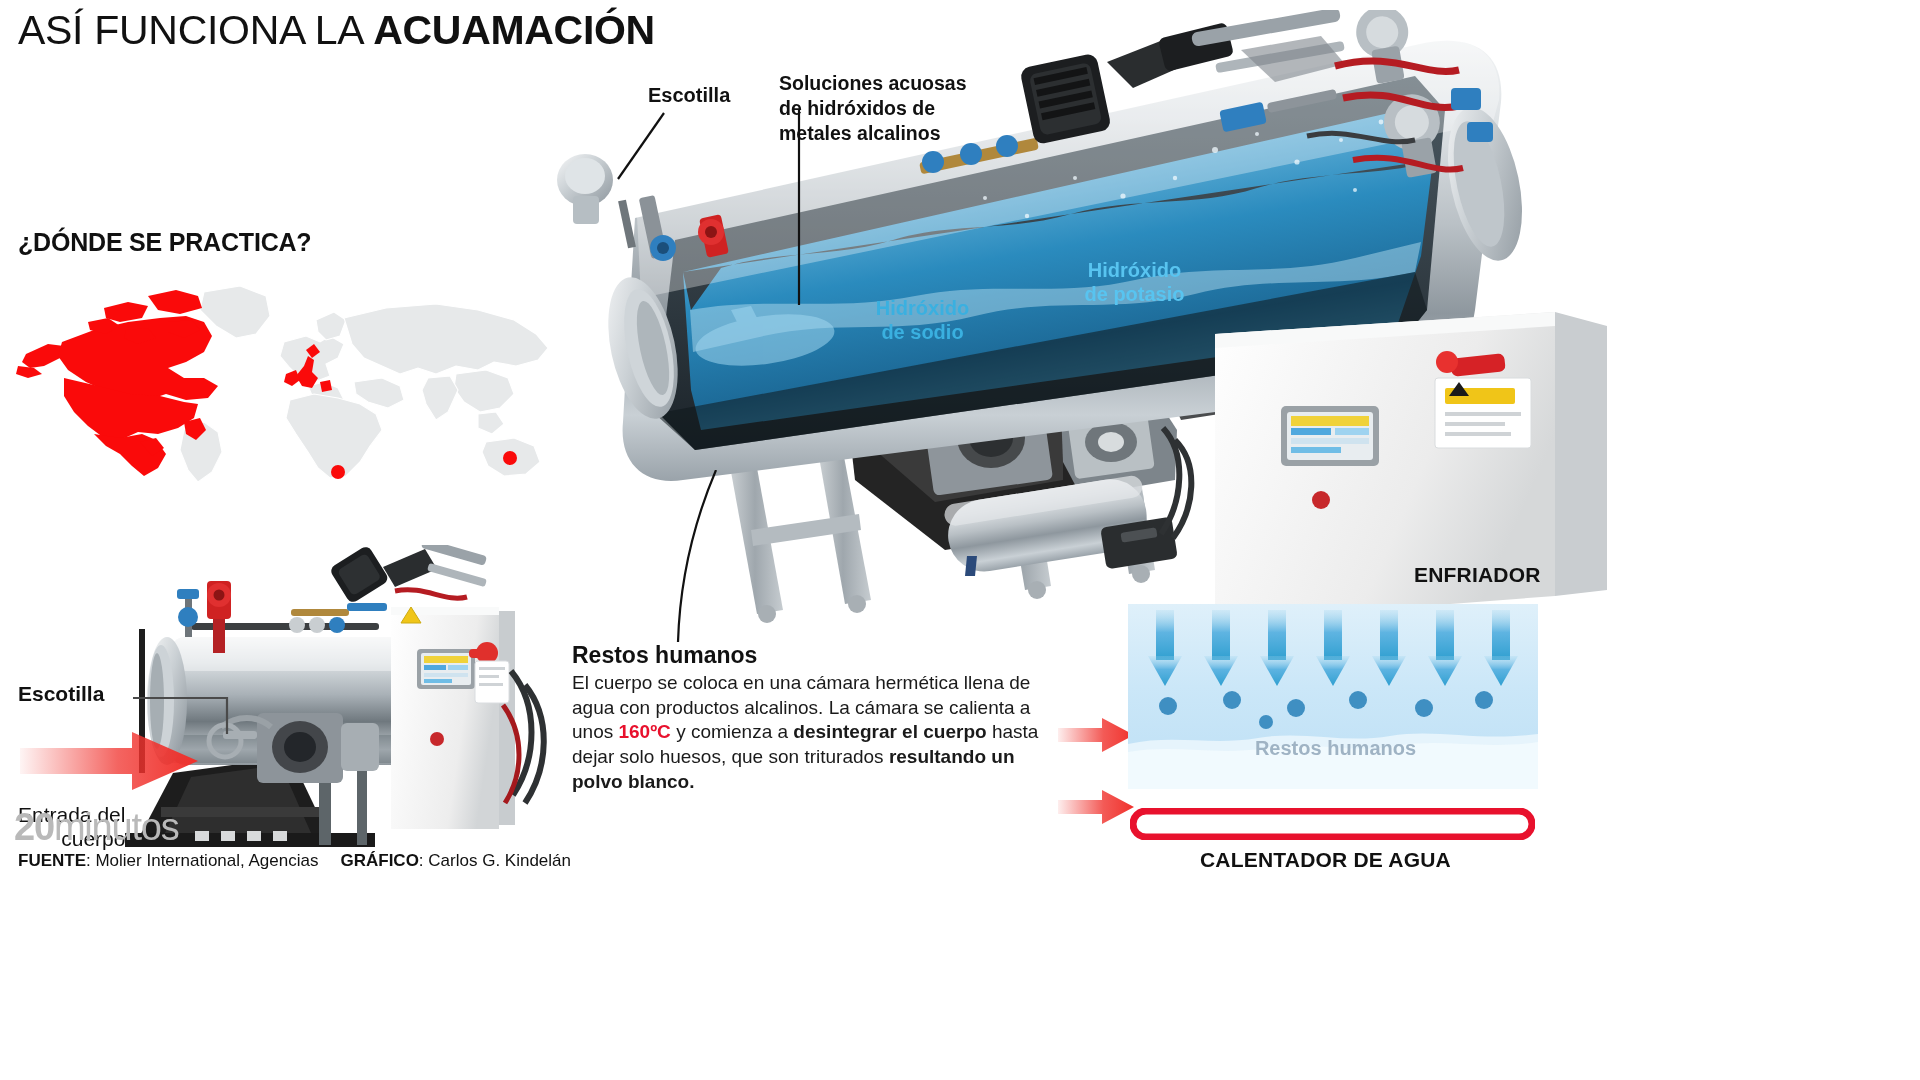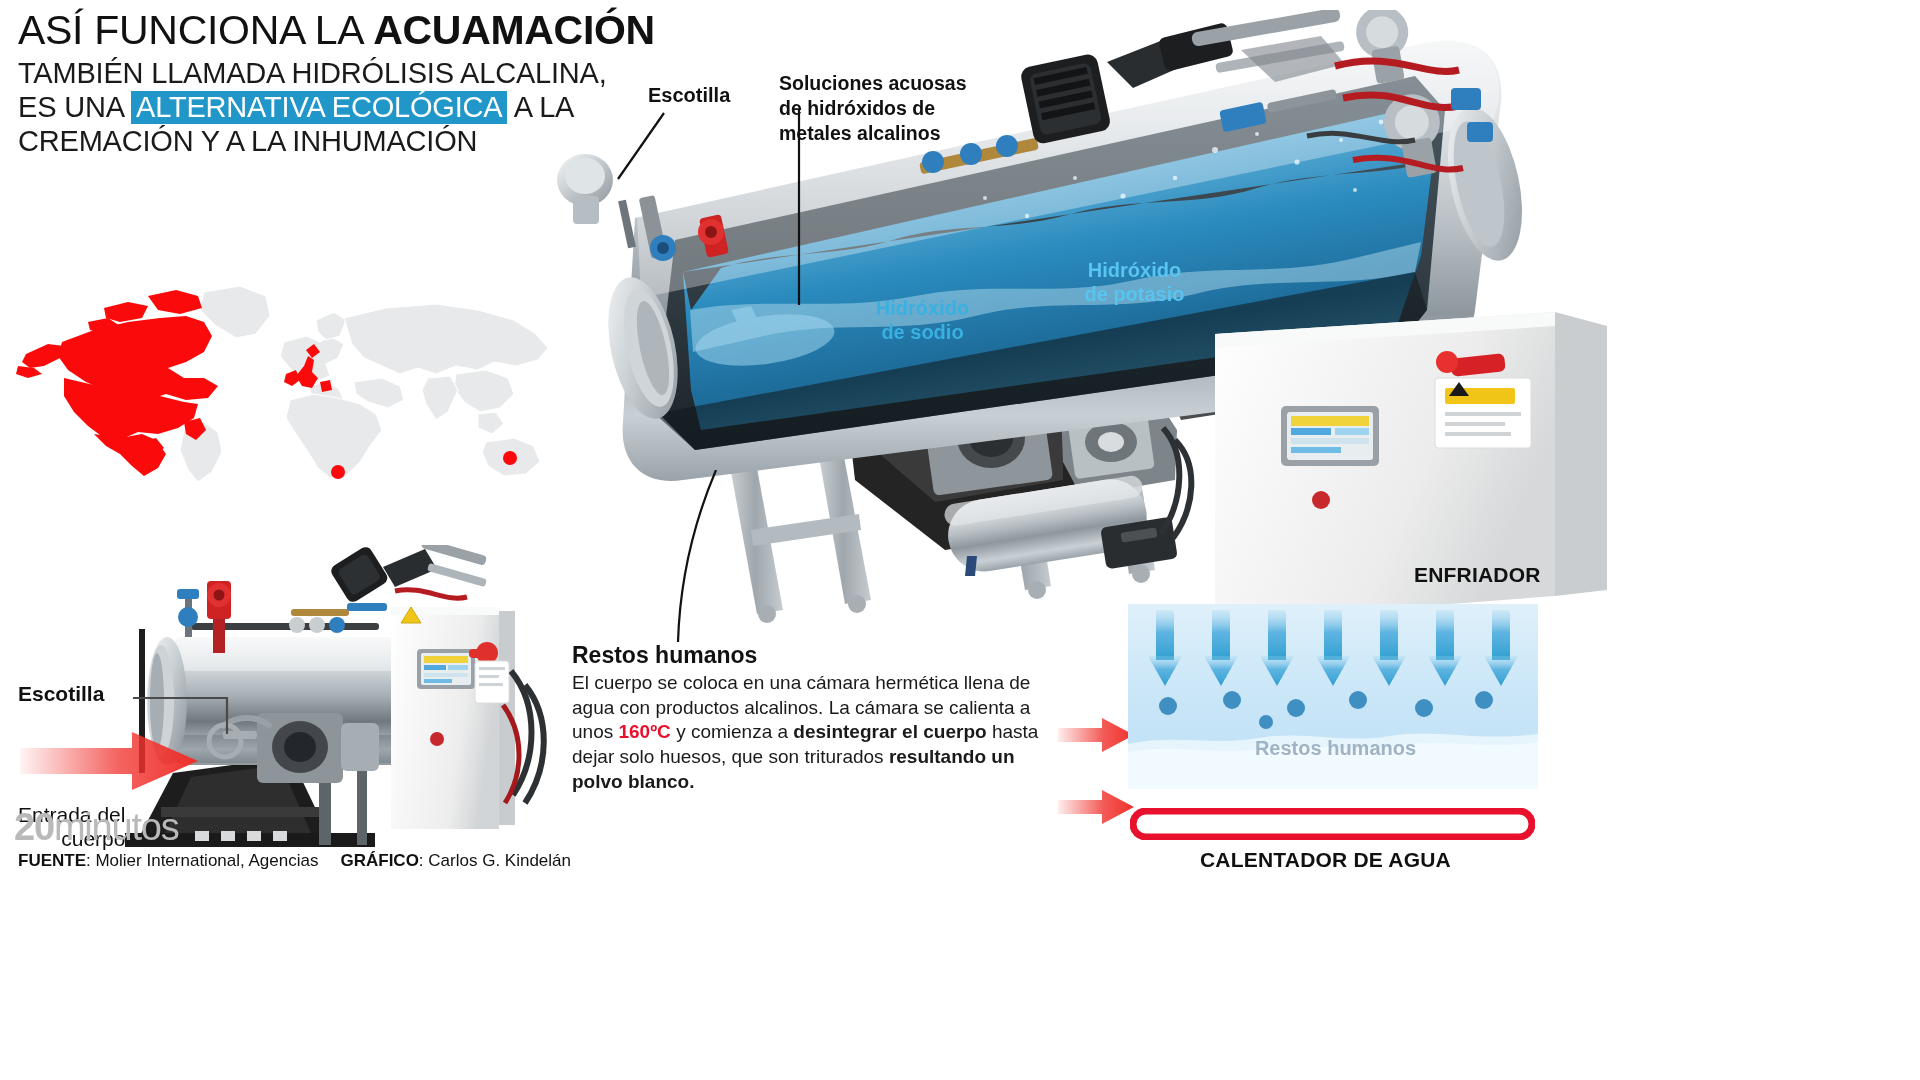--- a/index.html
+++ b/index.html
@@ -126,27 +126,23 @@
   #footer-credits span.lbl { font-weight: 700; }
   #footer-credits .sep { display: inline-block; width: 22px; }
 </style>
 </head>
 <body>
 
 <div class="stage">
 
   <div id="headline-block">
     <div id="main-title"><span>ASÍ FUNCIONA LA </span><b>ACUAMACIÓN</b></div>
-    <div id="subtitle">
-      <div>TAMBIÉN LLAMADA HIDRÓLISIS ALCALINA,</div>
-      <div><span>ES UNA </span><span class="hl">ALTERNATIVA ECOLÓGICA</span><span> A LA</span></div>
-      <div>CREMACIÓN Y A LA INHUMACIÓN</div>
-    </div>
-  </div>
-
+  </div>
+
+  <div id="where-title">¿DÓNDE SE PRACTICA?</div>
 
   <div id="world-map">
     <svg viewBox="0 0 560 210" xmlns="http://www.w3.org/2000/svg" aria-hidden="true">
       <g fill="#e7e9ea" stroke="#ffffff" stroke-width="1.1">
 
         <path d="M196 10 L232 4 L258 14 L262 34 L248 52 L228 56 L208 44 L192 28 Z"></path>
 
         <path d="M276 60 L298 54 L312 60 L322 54 L336 62 L330 76 L318 82 L322 94 L306 100
                  L292 96 L282 86 L272 74 Z"></path>
         <path d="M300 104 L316 100 L330 106 L336 118 L322 124 L306 118 Z"></path>

